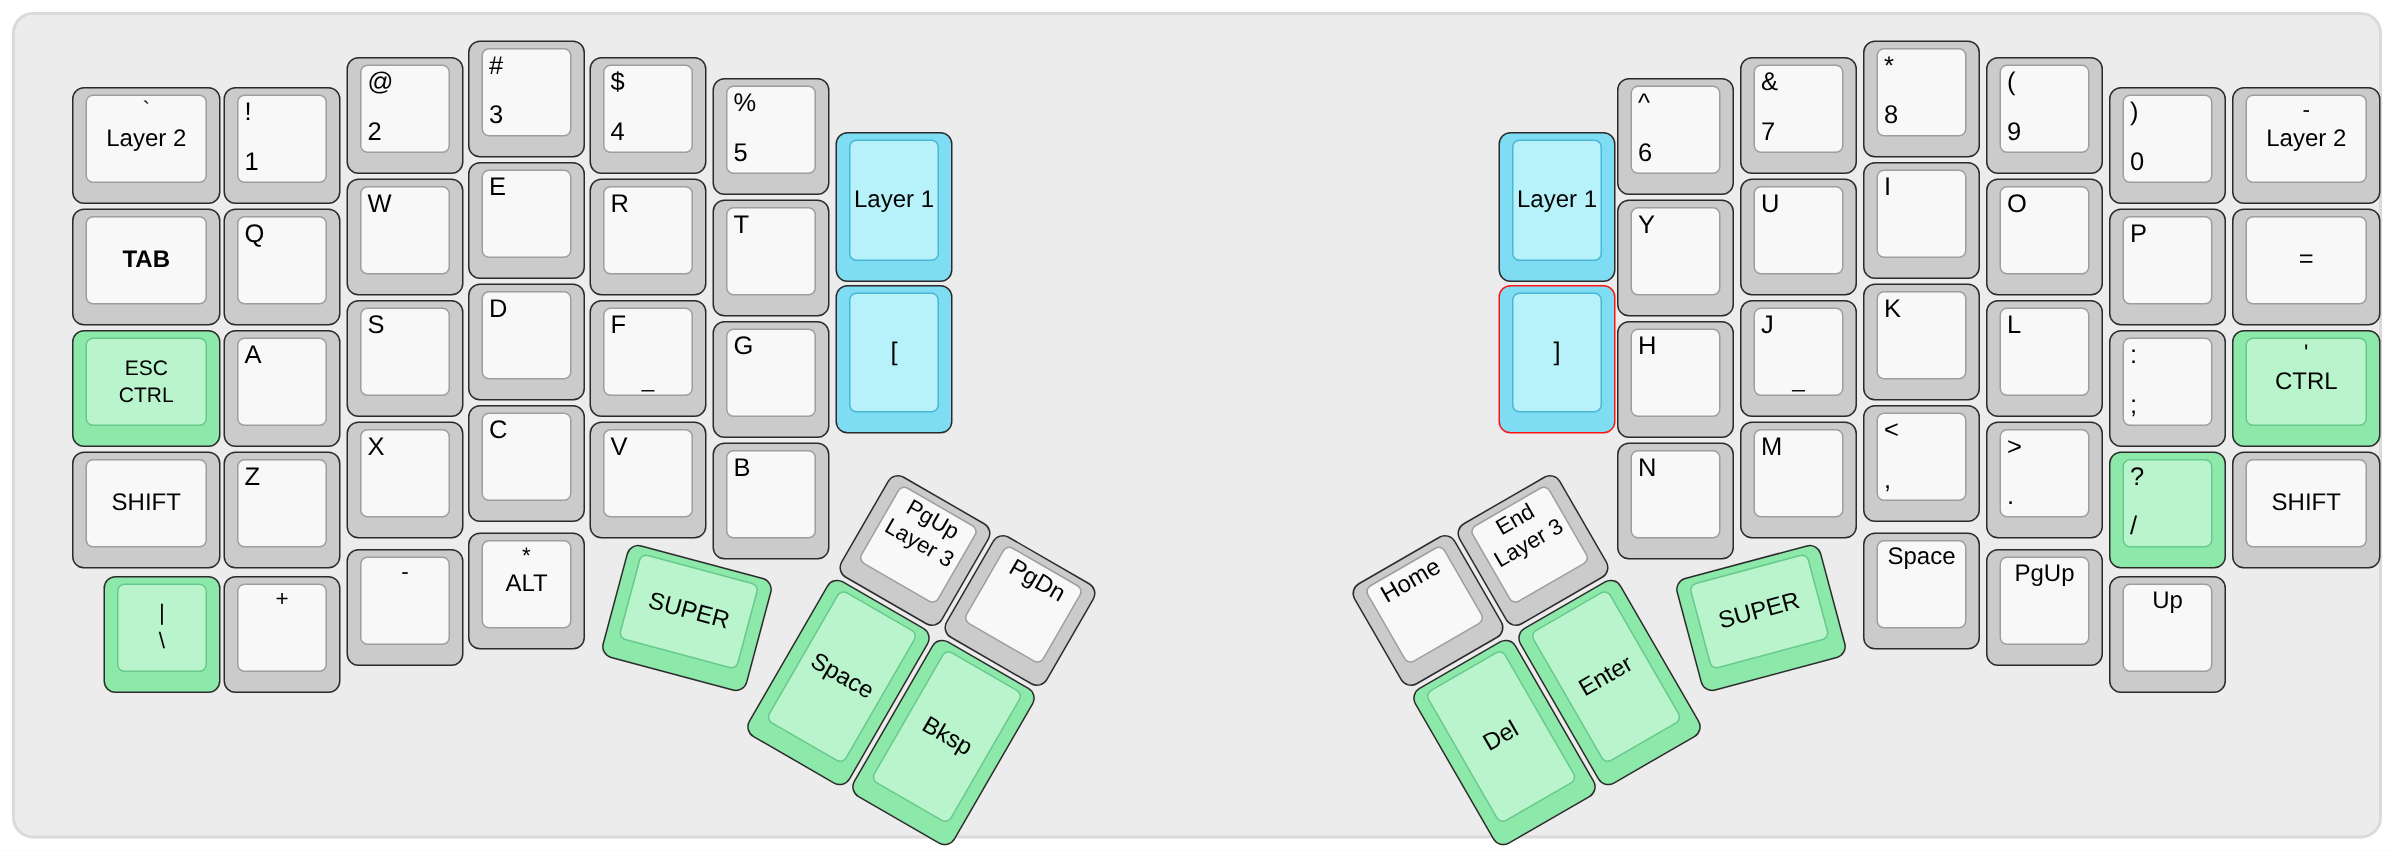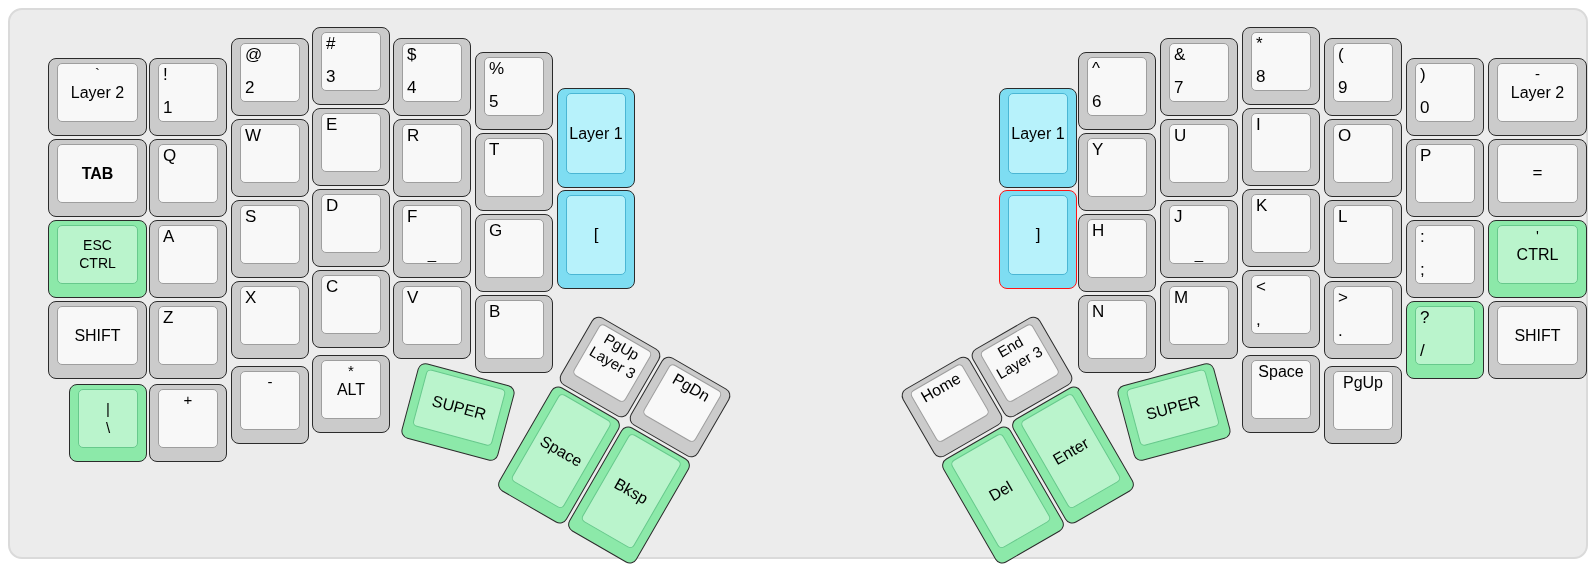--- a/index.html
+++ b/index.html
@@ -342,20 +342,25 @@
         <span class="lab tl" style="font-size: 17px;">:</span>
         <span class="lab bl" style="font-size: 17px;">;</span>
       </div>
     </div>
     <div class="key green" style="left: 1396px; top: 291px; width: 78px; height: 78px;">
       <div class="surface">
         <span class="lab tl" style="font-size: 17px;">?</span>
         <span class="lab bl" style="font-size: 17px;">/</span>
       </div>
     </div>
+    <div class="key gray" style="left: 1396px; top: 374px; width: 78px; height: 78px;">
+      <div class="surface">
+        <span class="lab tc" style="font-size: 16px;">Up</span>
+      </div>
+    </div>
     <div class="key gray" style="left: 1478px; top: 48px; width: 99px; height: 78px;">
       <div class="surface">
         <span class="lab tc" style="font-size: 15px;">-</span>
         <span class="lab c" style="font-size: 16px;">Layer 2</span>
       </div>
     </div>
     <div class="key gray" style="left: 1478px; top: 129px; width: 99px; height: 78px;">
       <div class="surface">
         <span class="lab c" style="font-size: 17px;">=</span>
       </div>

